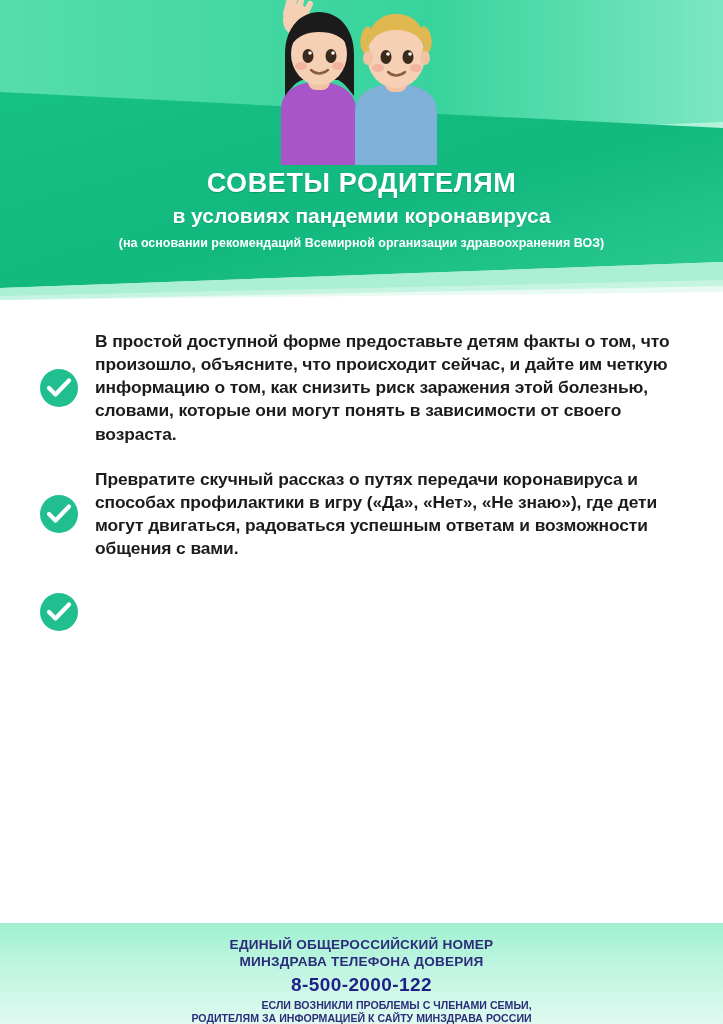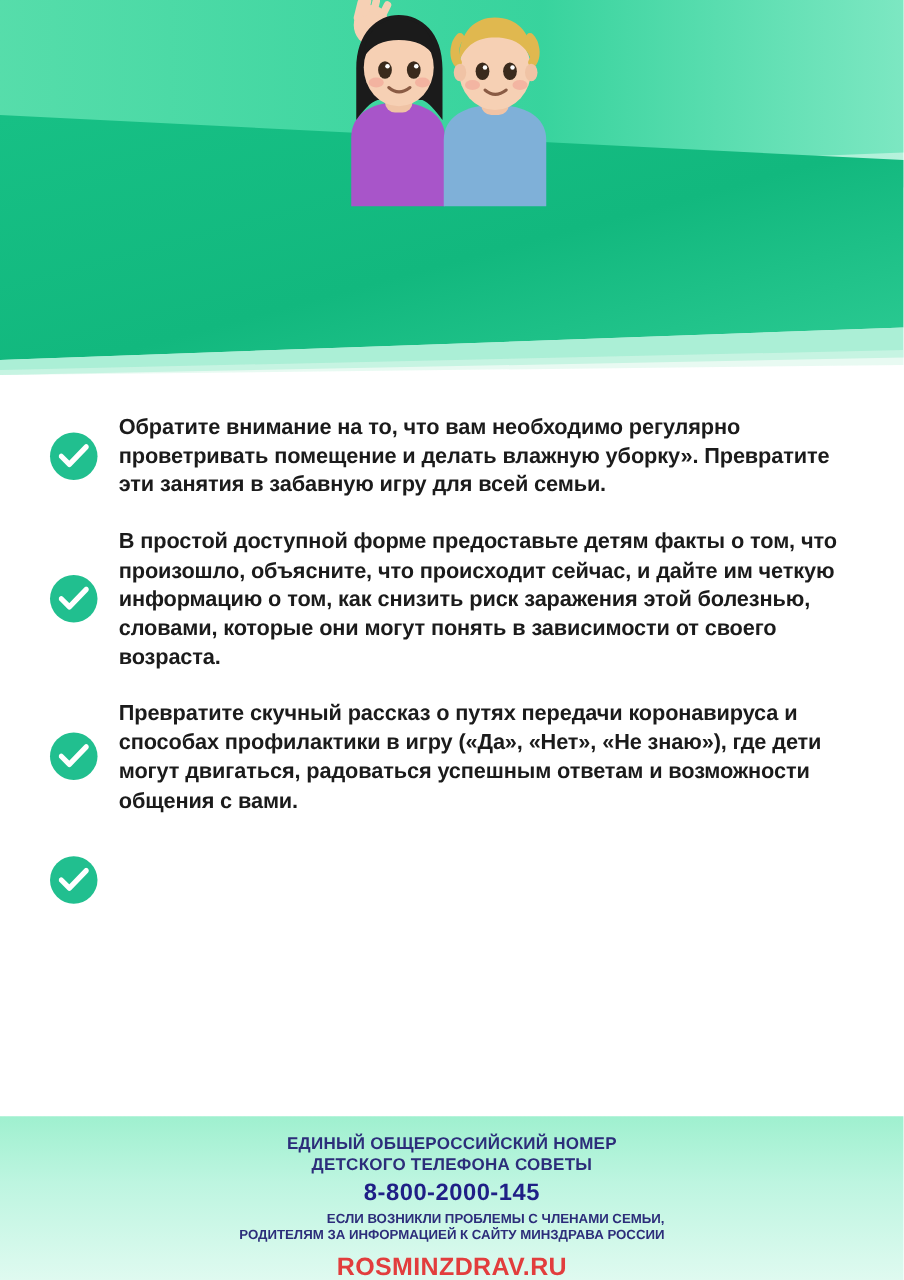--- a/index.html
+++ b/index.html
@@ -99,21 +99,21 @@
     color: #1b1b1b;
     letter-spacing: -0.1px;
   }
 
   
   .footer {
     position: absolute;
     left: 0;
     bottom: 0;
     width: 723px;
-    height: 131px;
+    height: 101px;
     background: linear-gradient(to bottom, #9ff0cf 0%, #bdf5e0 40%, #dffaf0 100%);
   }
   .footer-inner {
     position: absolute;
     left: 0; top: 14px;
     width: 723px;
     text-align: center;
     color: #2c2d7a;
   }
   .f-line1, .f-line2 {
@@ -242,31 +242,28 @@
         <circle cx="410" cy="54" r="1.8" fill="#ffffff"></circle>
 
         <ellipse cx="378" cy="68" rx="6" ry="4" fill="#f2a99a" opacity="0.7"></ellipse>
         <ellipse cx="416" cy="68" rx="6" ry="4" fill="#f2a99a" opacity="0.7"></ellipse>
 
         <path d="M388,72 Q396,79 405,72" stroke="#8a5b44" stroke-width="2.4" fill="none" stroke-linecap="round"></path>
       </g>
     </svg>
   </div>
 
+  <div class="title-block">
+    <div class="title-main">СОВЕТЫ РОДИТЕЛЯМ</div>
+    <div class="title-sub">в условиях пандемии коронавируса</div>
+    <div class="title-note">(на основании рекомендаций Всемирной организации здравоохранения ВОЗ)</div>
+  </div>
 
   <div class="tips">
 
-    <div class="tip">
-      <div class="check">
-        <svg width="24" height="20" viewBox="0 0 24 20">
-            <path d="M2,10 L8.5,16.5 L22,2.5" stroke="#ffffff" stroke-width="4.2" fill="none" stroke-linecap="round" stroke-linejoin="round"></path>
-          </svg>
-      </div>
-      <div class="tip-text">Обратите внимание на то, что вам необходимо регулярно проветривать помещение и делать влажную уборку». Превратите эти занятия в забавную игру для всей семьи.</div>
-    </div>
 
     <div class="tip">
       <div class="check">
         <svg width="24" height="20" viewBox="0 0 24 20">
             <path d="M2,10 L8.5,16.5 L22,2.5" stroke="#ffffff" stroke-width="4.2" fill="none" stroke-linecap="round" stroke-linejoin="round"></path>
           </svg>
       </div>
       <div class="tip-text">В простой доступной форме предоставьте детям факты о том, что произошло, объясните, что происходит сейчас, и дайте им четкую информацию о том, как снизить риск заражения этой болезнью, словами, которые они могут понять в зависимости от своего возраста.</div>
     </div>
 
@@ -285,22 +282,22 @@
             <path d="M2,10 L8.5,16.5 L22,2.5" stroke="#ffffff" stroke-width="4.2" fill="none" stroke-linecap="round" stroke-linejoin="round"></path>
           </svg>
       </div>
     </div>
 
   </div>
 
   <div class="footer">
     <div class="footer-inner">
       <div class="f-line1">ЕДИНЫЙ ОБЩЕРОССИЙСКИЙ НОМЕР</div>
-      <div class="f-line2">ДЕТСКОГО ТЕЛЕФОНА СОВЕТЫ</div>
-      <div class="f-phone">8-800-2000-145</div>
+      <div class="f-line2">МИНЗДРАВА ТЕЛЕФОНА ДОВЕРИЯ</div>
+      <div class="f-phone">8-500-2000-122</div>
     </div>
     <div class="f-bottom">
       <div class="f-small">
         <div>ЕСЛИ ВОЗНИКЛИ ПРОБЛЕМЫ С ЧЛЕНАМИ СЕМЬИ,</div>
         <div>РОДИТЕЛЯМ ЗА ИНФОРМАЦИЕЙ К САЙТУ МИНЗДРАВА РОССИИ</div>
       </div>
       <div class="f-site">ROSMINZDRAV.RU</div>
     </div>
   </div>
 

